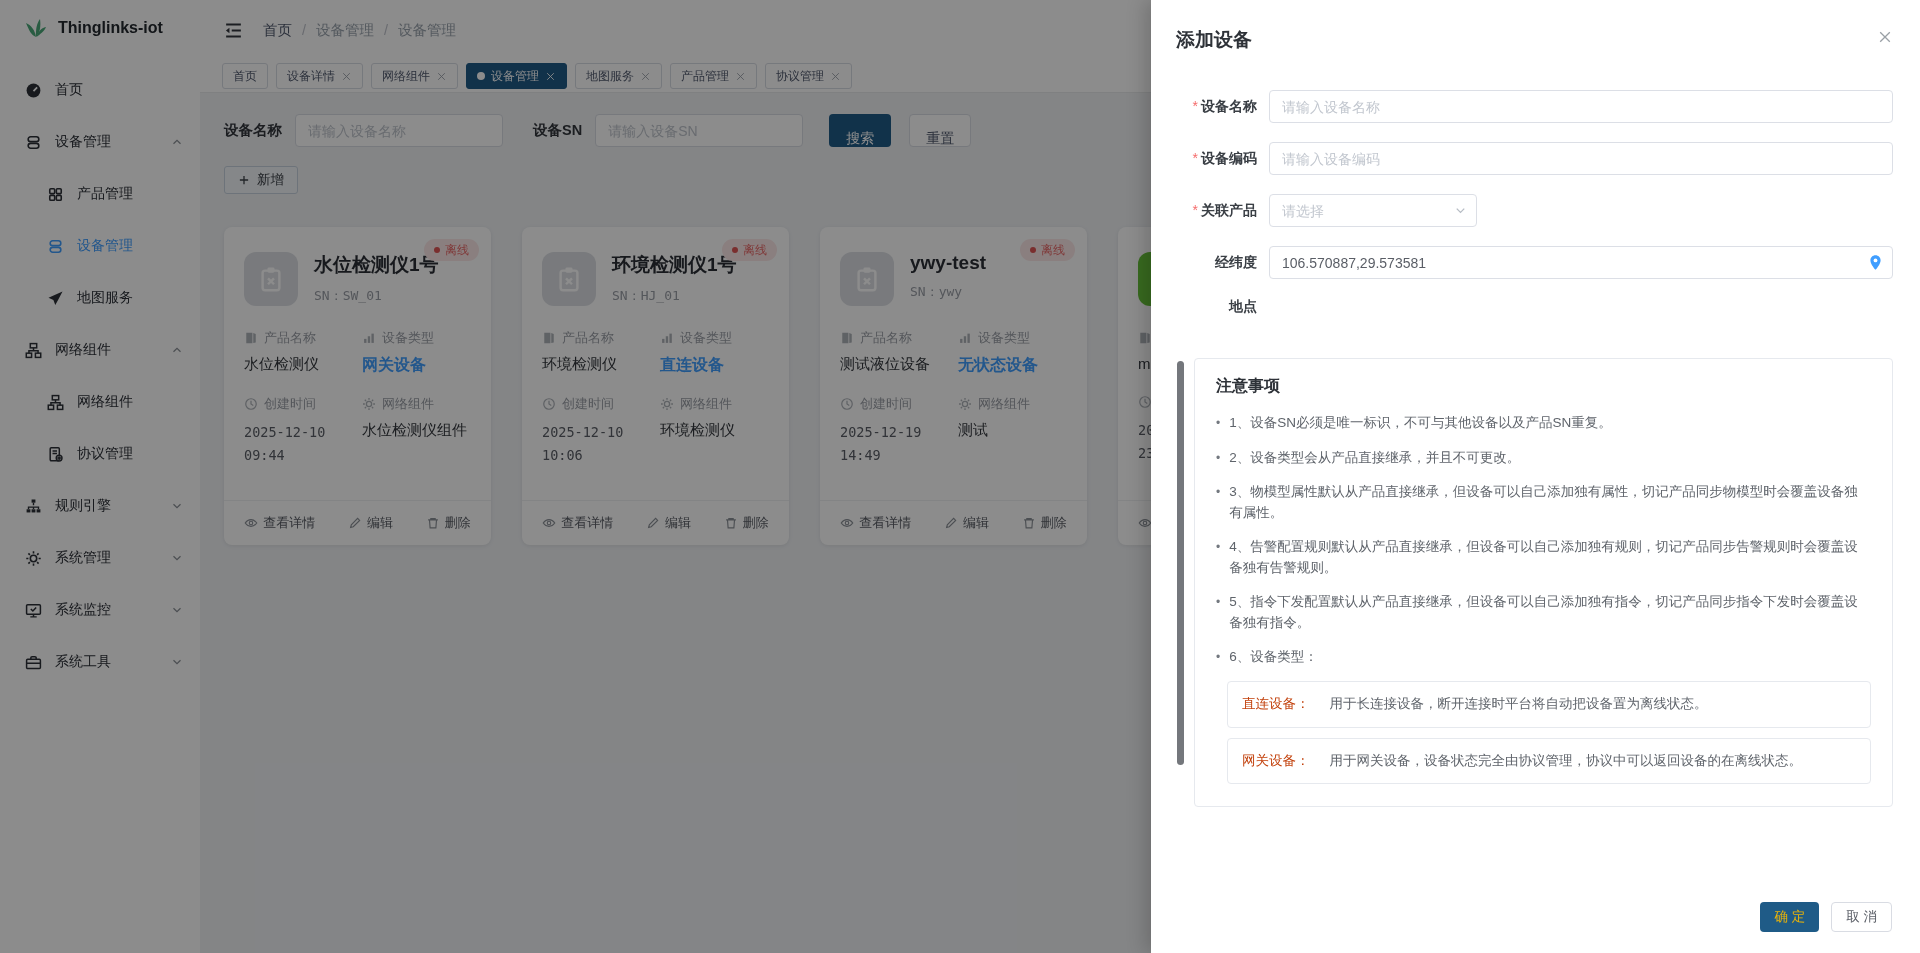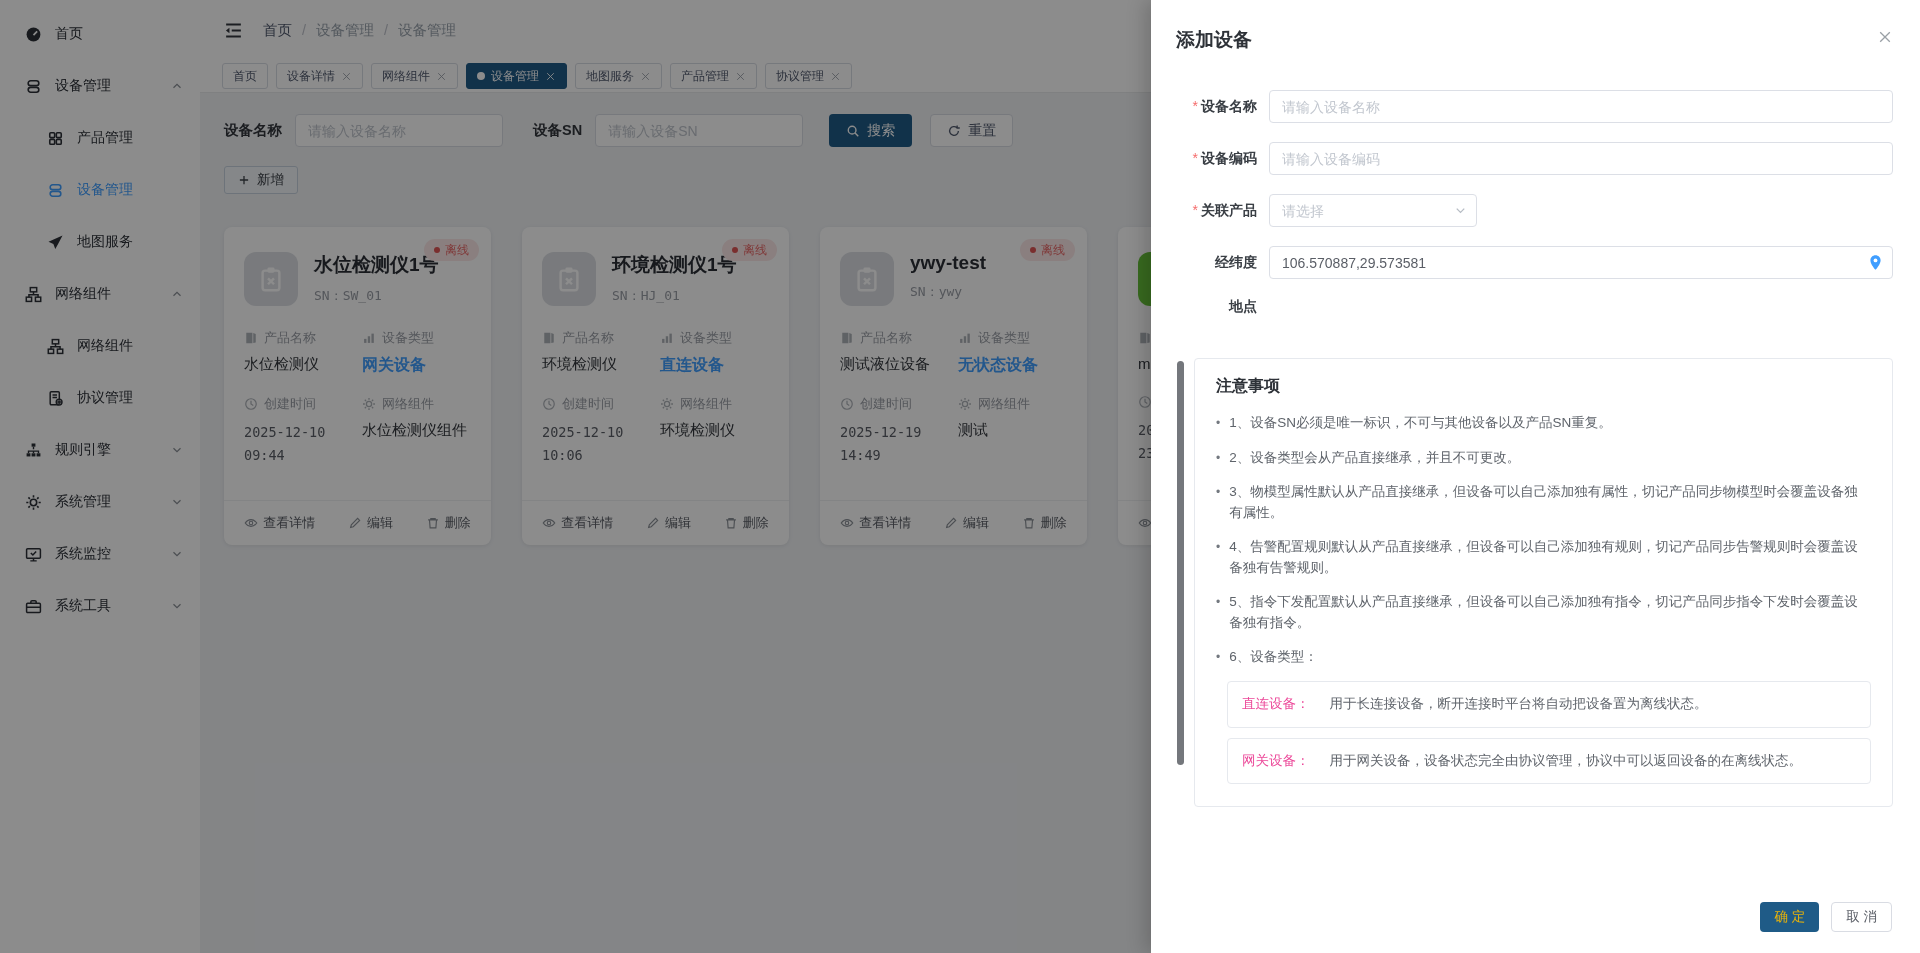--- a/index.html
+++ b/index.html
@@ -38,21 +38,21 @@
   .tag.active { background:#1f5b87; border-color:#1f5b87; color:#fff; }
   .tag.active .tx { color:#fff; }
   .tdot { width:8px; height:8px; border-radius:50%; background:#fff; }
 
   .content { padding:21px 24px 0; }
   .filters { display:flex; align-items:center; margin-bottom:19px; }
   .flt-label { font-size:14.5px; font-weight:700; color:#33373d; margin-right:13px; }
   .inp { width:208px; height:33px; border:1px solid #d9dce3; border-radius:4px; background:#fff; padding:0 12px; font-size:14px; color:#5a5e66; outline:none; }
   .inp::placeholder { color:#bfc4cc; }
   .ml28 { margin-left:30px; }
-  .btn { height:33px; display:inline-flex; align-items:center; gap:7px; border-radius:4px; font-size:14px; padding:0 16px; cursor:pointer; border:1px solid transparent; }
+  .btn { height:33px; display:inline-flex; align-items:center; gap:15px; border-radius:4px; font-size:14px; padding:0 16px; cursor:pointer; border:1px solid transparent;flex-direction:column; }
   .btn-search { background:#1f5b87; color:#fff; margin-left:26px; }
   .btn-reset { background:#fff; color:#515a6e; border-color:#d9dce3; margin-left:18px; }
   .bic { width:14px; height:14px; }
 
   .btn-add { height:28px; display:inline-flex; align-items:center; gap:7px; padding:0 13px; border:1px solid #c7d2de; background:#f3f6f9; border-radius:3px; font-size:13.5px; color:#3c4148; cursor:pointer; margin-bottom:33px; }
   .btn-add .bic { width:12px; height:12px; }
 
   
   .cards { display:flex; gap:31px; }
   .card { width:267px; height:318px; flex:none; background:#fff; border-radius:8px; position:relative; box-shadow:0 1px 4px rgba(0,0,0,.08); }
@@ -95,21 +95,21 @@
   .sel-chev { position:absolute; right:9px; top:9px; width:15px; height:15px; color:#b6bcc4; pointer-events:none; }
   .pin { position:absolute; right:9px; top:8px; width:17px; height:17px; color:#409eff; cursor:pointer; }
 
   .notes { margin:42px 27px 0 43px; border:1px solid #e6e9ee; border-radius:4px; padding:17px 21px 12px; position:relative; background:#fff; }
   .scroll-thumb { position:absolute; left:-18px; top:2px; width:7px; height:404px; background:#74777c; border-radius:4px; }
   .n-title { font-size:16px; font-weight:700; color:#2e3238; margin-bottom:16px; }
   .n-item { display:flex; font-size:13.5px; color:#5f646b; line-height:1.55; margin-bottom:13px; }
   .n-item::before { content:"•"; color:#73787f; margin-right:9px; font-size:12px; line-height:1.8; }
   .n-item span { flex:1; }
   .tbox { border:1px solid #e6e9ee; border-radius:4px; background:#fff; padding:11px 14px; margin:0 0 10px 11px; font-size:13.5px; line-height:1.65; }
-  .tname { color:#ec4899; cursor:pointer; }
+  .tname { color:#c2410c; cursor:pointer; }
   .tname.gap { margin-right:20px; }
   .tname.sm { margin-right:4px; }
   .tdesc { color:#5f646b; }
 
   .d-foot { position:absolute; left:0; right:0; bottom:0; height:72px; display:flex; align-items:center; justify-content:flex-end; gap:12px; padding:0 28px; }
   .btn-primary { height:30px; padding:0 14px; background:#1f5b87; color:#eab308; border:none; border-radius:4px; font-size:13.5px; cursor:pointer; font-family:inherit; }
   .btn-plain { height:30px; padding:0 14px; background:#fff; color:#5a5e66; border:1px solid #d9dce3; border-radius:4px; font-size:13.5px; cursor:pointer; font-family:inherit; }
 </style>
 </head>
 <body>
@@ -234,20 +234,30 @@
         <path d="M3.2 3.2l9.6 9.6M12.8 3.2l-9.6 9.6" stroke="currentColor" stroke-width="1.3"></path>
       </symbol>
     <symbol id="i-fold" viewBox="0 0 16 16">
         <path d="M1.8 3h12.4M6.5 8h7.7M1.8 13h12.4" stroke="currentColor" stroke-width="1.7"></path>
         <path d="M4.6 5.6v4.8L1.6 8z" fill="currentColor"></path>
       </symbol>
   </defs>
 </svg>
 
 <aside class="sidebar">
+  <div class="logo">
+    <svg class="ic" width="24" height="24" viewBox="0 0 24 24">
+        <g fill="#4ba878">
+          <path d="M12 21C11 14 7 9 2 7c3 7 5 12 10 14z"></path>
+          <path d="M12 21c-.5-8 1-14 4-18 1 7 0 14-4 18z"></path>
+          <path d="M12.5 21c3.5-3 7.5-5 9.5-10-5 1-8 5-9.5 10z"></path>
+        </g>
+      </svg>
+    <span class="logo-text">Thinglinks-iot</span>
+  </div>
   <nav class="nav">
     <div class="nav-item">
       <svg class="ic mic">
           <use href="#i-gauge"></use>
         </svg>
       <span>首页</span>
     </div>
     <div class="nav-item">
       <svg class="ic mic">
           <use href="#i-devices"></use>

